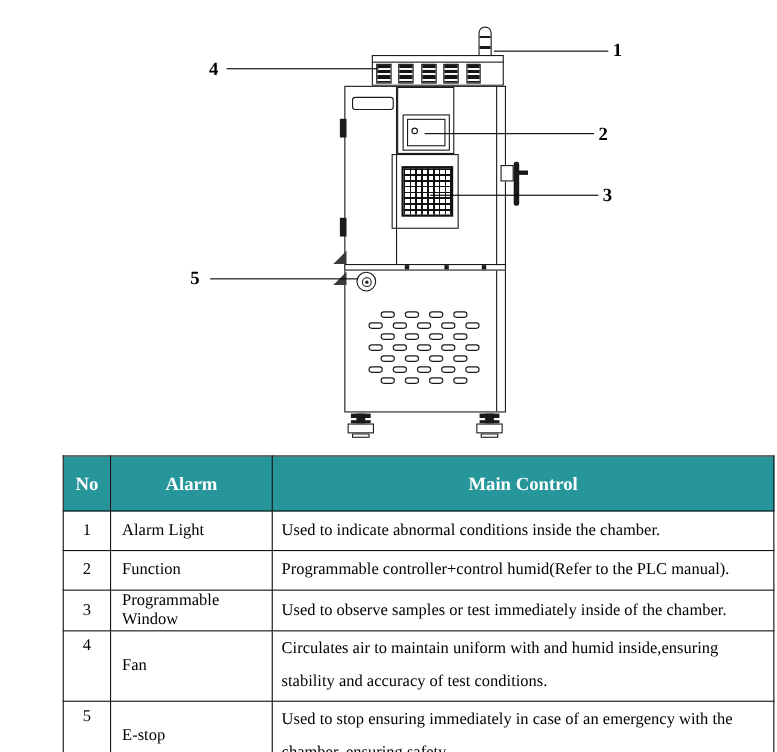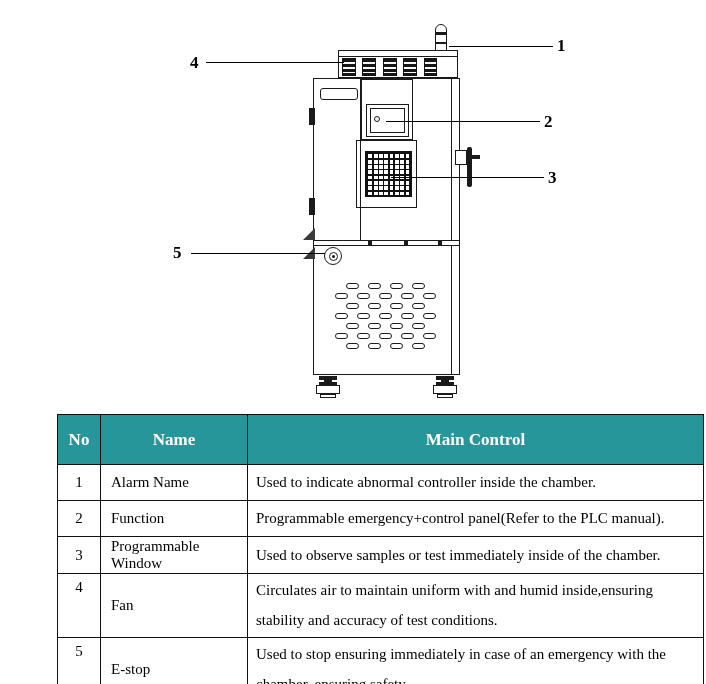--- a/index.html
+++ b/index.html
@@ -170,34 +170,34 @@
     <div class="callout-num" style="left:544px;top:112px;">2</div>
     <div class="callout-num" style="left:548px;top:168px;">3</div>
     <div class="callout-num" style="left:190px;top:53px;">4</div>
     <div class="callout-num" style="left:173px;top:243px;">5</div>
   </div>
 
   <table class="func">
     <thead>
       <tr>
         <th style="width:43px;">No</th>
-        <th style="width:147px;">Name</th>
+        <th style="width:147px;">Alarm</th>
         <th style="width:456px;">Main Control</th>
       </tr>
     </thead>
     <tbody>
       <tr class="r1">
         <td class="no">1</td>
-        <td class="nm">Alarm Name</td>
-        <td class="fn nw">Used to indicate abnormal controller inside the chamber.</td>
+        <td class="nm">Alarm Light</td>
+        <td class="fn nw">Used to indicate abnormal conditions inside the chamber.</td>
       </tr>
       <tr class="r2">
         <td class="no">2</td>
         <td class="nm">Function</td>
-        <td class="fn nw">Programmable emergency+control panel(Refer to the PLC manual).</td>
+        <td class="fn nw">Programmable controller+control humid(Refer to the PLC manual).</td>
       </tr>
       <tr class="r3">
         <td class="no">3</td>
         <td class="nm">Programmable Window</td>
         <td class="fn nw">Used to observe samples or test immediately inside of the chamber.</td>
       </tr>
       <tr class="r4 tall">
         <td class="no">4</td>
         <td class="nm">Fan</td>
         <td class="fn">Circulates air to maintain uniform with and humid inside,ensuring

